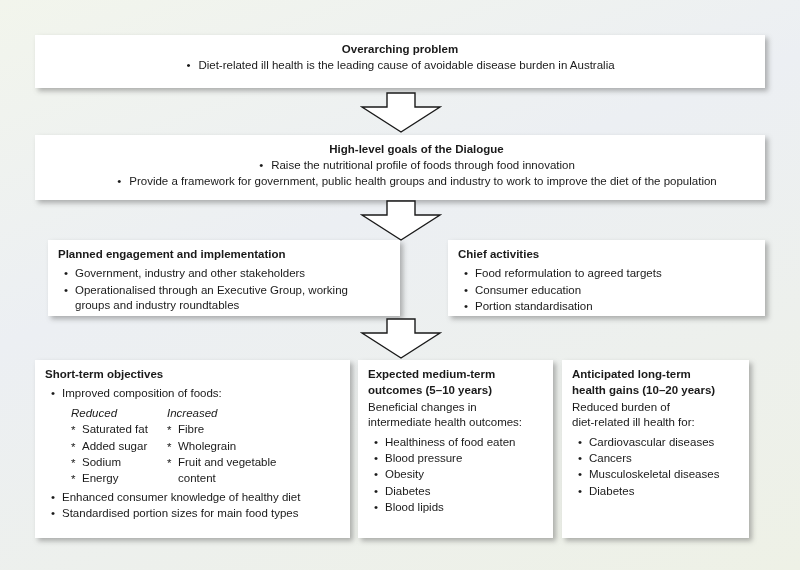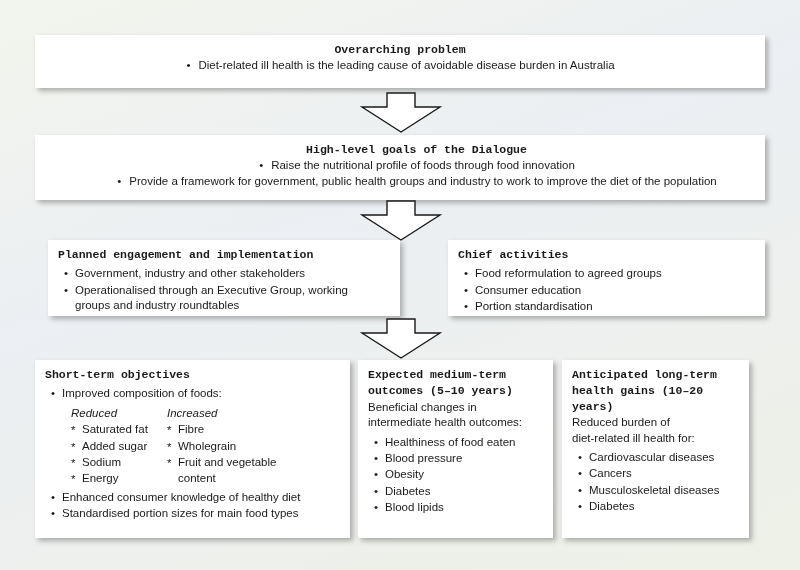--- a/index.html
+++ b/index.html
@@ -26,21 +26,20 @@
     box-shadow: 3px 3px 5px rgba(90,90,90,0.45);
     box-sizing: border-box;
     padding: 7px 10px 7px 10px;
     font-size: 11.5px;
     line-height: 1.34;
   }
   .box .title {
     font-weight: bold;
     font-size: 11.5px;
     margin-bottom: 1px;
-    font-family: Liberation Mono, monospace;
   }
   .center { text-align: center; }
   ul.bl {
     list-style: none;
     margin: 4px;
     padding: 0;
   }
   ul.bl > li {
     position: relative;
     padding-left: 13px;
@@ -140,21 +139,21 @@
     <div class="title">Planned engagement and implementation</div>
     <ul class="bl">
       <li>Government, industry and other stakeholders</li>
       <li>Operationalised through an Executive Group, working groups and industry roundtables</li>
     </ul>
   </div>
 
   <div class="box" style="left:448px; top:240px; width:317px; height:76px;">
     <div class="title">Chief activities</div>
     <ul class="bl">
-      <li>Food reformulation to agreed groups</li>
+      <li>Food reformulation to agreed targets</li>
       <li>Consumer education</li>
       <li>Portion standardisation</li>
     </ul>
   </div>
 
   <div class="arrow" style="left:360px; top:318px;">
     <svg width="82" height="42" viewBox="0 0 82 42">
       <polygon points="27,1 55,1 55,15 80,15 41,40 2,15 27,15" fill="#ffffff" stroke="#1a1a1a" stroke-width="1.4" stroke-linejoin="miter"></polygon>
     </svg>
   </div>

